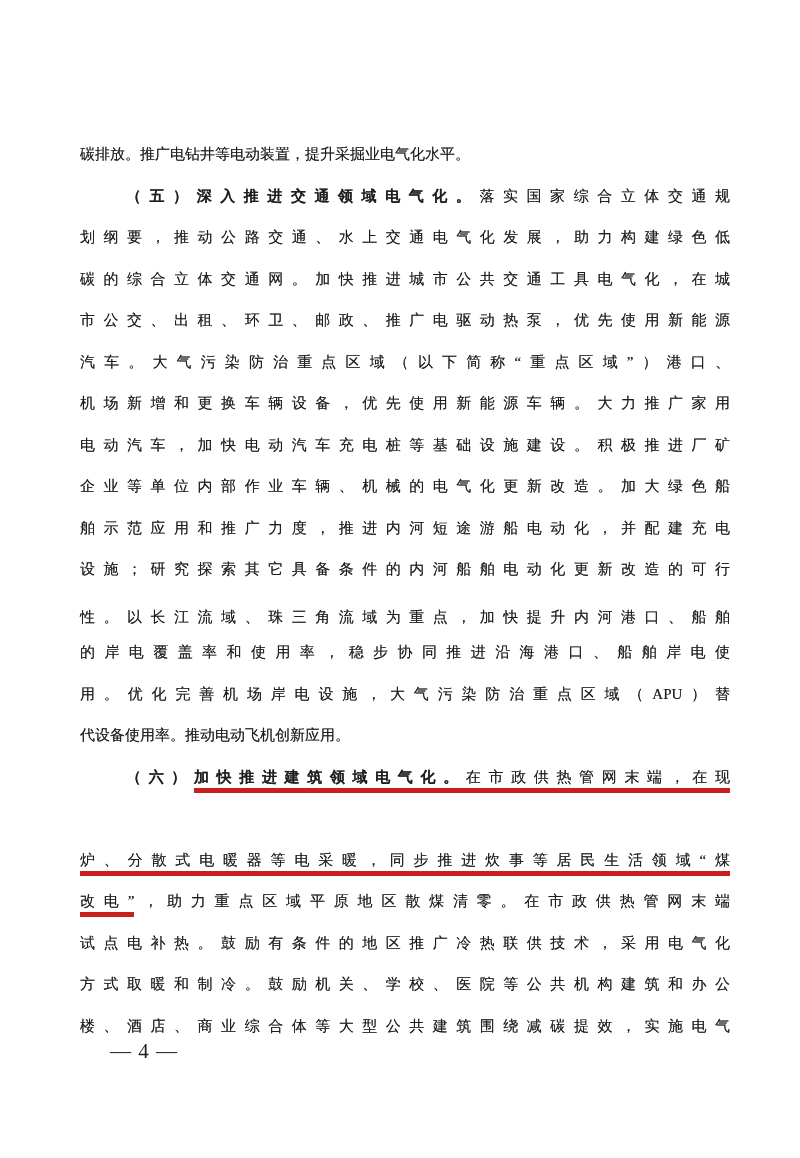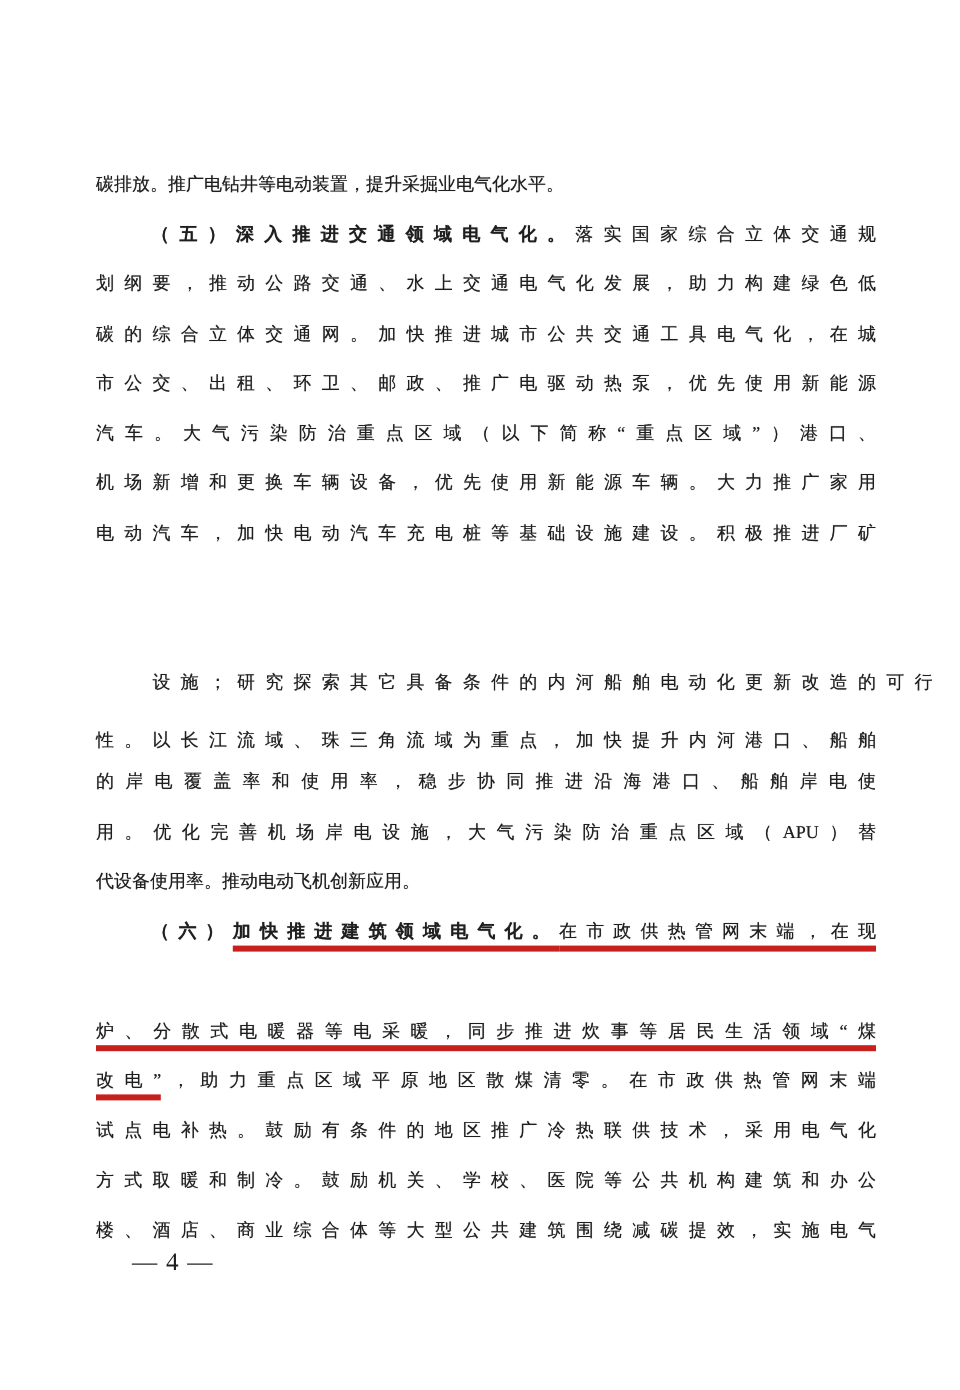--- a/index.html
+++ b/index.html
@@ -62,21 +62,23 @@
 <div class="page">
   <div class="text-block" id="text-block">
       <div class="line" style="top: 133px;"><span class="seg">碳排放。推广电钻井等电动装置，提升采掘业电气化水平。</span></div>
       <div class="line j" style="top: 174.5px; text-indent: 46px;"><span class="seg b">（五）深入推进交通领域电气化。</span><span class="seg">落实国家综合立体交通规</span></div>
       <div class="line j" style="top: 216px;"><span class="seg">划纲要，推动公路交通、水上交通电气化发展，助力构建绿色低</span></div>
       <div class="line j" style="top: 257.5px;"><span class="seg">碳的综合立体交通网。加快推进城市公共交通工具电气化，在城</span></div>
       <div class="line j" style="top: 299px;"><span class="seg">市公交、出租、环卫、邮政、推广电驱动热泵，优先使用新能源</span></div>
       <div class="line j" style="top: 340.5px;"><span class="seg">汽车。大气污染防治重点区域（以下简称“重点区域”）港口、</span></div>
       <div class="line j" style="top: 382px;"><span class="seg">机场新增和更换车辆设备，优先使用新能源车辆。大力推广家用</span></div>
       <div class="line j" style="top: 423.5px;"><span class="seg">电动汽车，加快电动汽车充电桩等基础设施建设。积极推进厂矿</span></div>
-      <div class="line j" style="top: 548px; margin-left: 47px;"><span class="seg">设施；研究探索其它具备条件的内河船舶电动化更新改造的可行</span></div>
+      <div class="line j" style="top: 465px;"><span class="seg">企业等单位内部作业车辆、机械的电气化更新改造。加大绿色船</span></div>
+      <div class="line j" style="top: 506.5px;"><span class="seg">舶示范应用和推广力度，推进内河短途游船电动化，并配建充电</span></div>
+      <div class="line j" style="top: 548px;"><span class="seg">设施；研究探索其它具备条件的内河船舶电动化更新改造的可行</span></div>
       <div class="line j" style="top: 598px; font-family: Liberation Mono, monospace;"><span class="seg">性。以长江流域、珠三角流域为重点，加快提升内河港口、船舶</span></div>
       <div class="line j" style="top: 631px;"><span class="seg">的岸电覆盖率和使用率，稳步协同推进沿海港口、船舶岸电使</span></div>
       <div class="line j" style="top: 672.5px;"><span class="seg">用。优化完善机场岸电设施，大气污染防治重点区域（APU）替</span></div>
       <div class="line" style="top: 714px;"><span class="seg">代设备使用率。推动电动飞机创新应用。</span></div>
       <div class="line j" style="top: 755.5px; text-indent: 46px;"><span class="seg b">（六）</span><span class="seg b u">加快推进建筑领域电气化。</span><span class="seg u">在市政供热管网末端，在现</span></div>
       <div class="line j" style="top: 838.5px;"><span class="seg u">炉、分散式电暖器等电采暖，同步推进炊事等居民生活领域“煤</span></div>
       <div class="line j" style="top: 880px;"><span class="seg u">改电”</span><span class="seg">，助力重点区域平原地区散煤清零。在市政供热管网末端</span></div>
       <div class="line j" style="top: 921.5px;"><span class="seg">试点电补热。鼓励有条件的地区推广冷热联供技术，采用电气化</span></div>
       <div class="line j" style="top: 963px;"><span class="seg">方式取暖和制冷。鼓励机关、学校、医院等公共机构建筑和办公</span></div>
       <div class="line j" style="top: 1004.5px;"><span class="seg">楼、酒店、商业综合体等大型公共建筑围绕减碳提效，实施电气</span></div>

